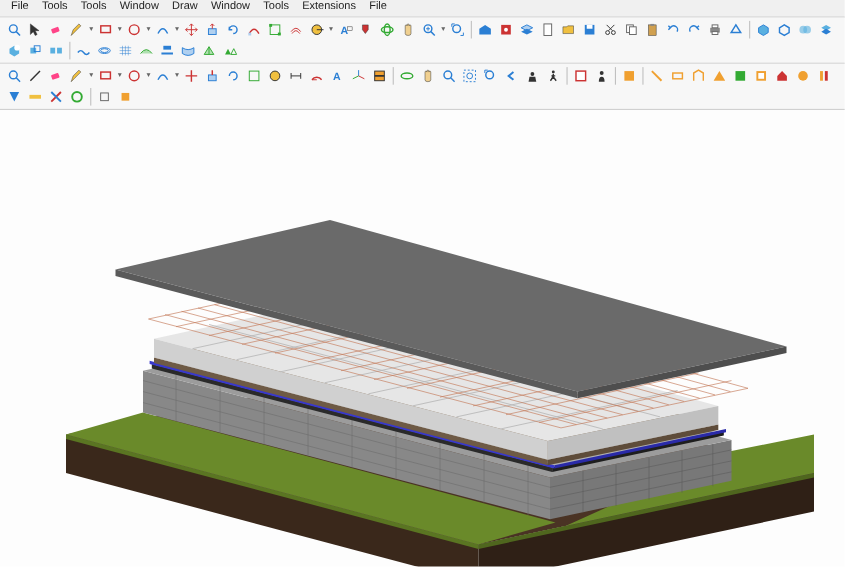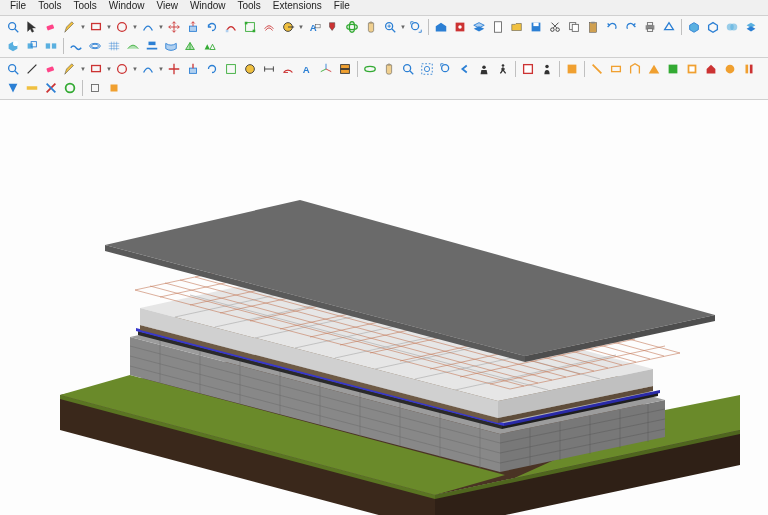--- a/index.html
+++ b/index.html
@@ -18,21 +18,21 @@
   .viewport svg { position: absolute; top: 0; left: 0; }
 </style>
 </head>
 <body>
 
 <div class="menubar">
   <span>File</span>
   <span>Tools</span>
   <span>Tools</span>
   <span>Window</span>
-  <span>View</span>
+  <span>Draw</span>
   <span>Window</span>
   <span>Tools</span>
   <span>Extensions</span>
   <span>File</span>
 </div>
 
 <div class="toolbar">
   <div class="tb-btn">
       <svg viewBox="0 0 16 16">
         <circle cx="7" cy="7" r="4" fill="none" stroke="#2b7fd4" stroke-width="1.5"></circle>

